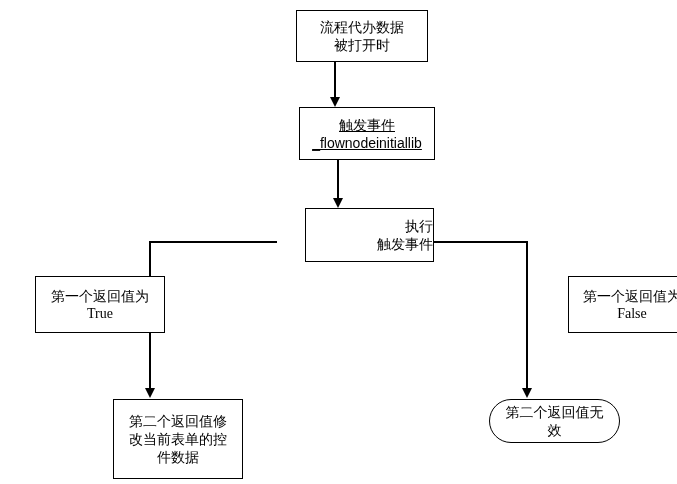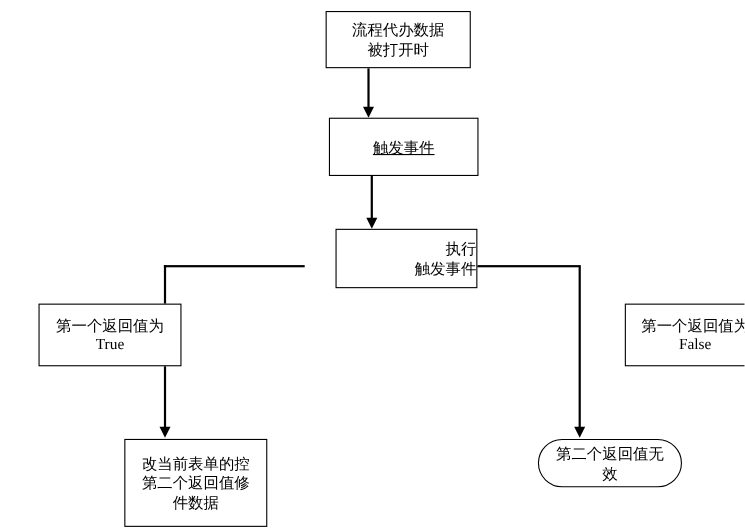--- a/index.html
+++ b/index.html
@@ -95,40 +95,41 @@
   <div class="cline" id="vline-right"></div>
   <div class="arrowhead" id="arrow-right"></div>
 
   <div class="node" id="node-start">
     <div class="node-line">流程代办数据</div>
     <div class="node-line">被打开时</div>
   </div>
 
   <div class="node" id="node-trigger">
     <div class="node-line">触发事件</div>
+    <div class="node-line latin-sans">_flownodeinitiallib</div>
   </div>
 
   <div class="node" id="node-execute">
     <div class="node-line">执行</div>
     <div class="node-line">触发事件</div>
   </div>
 
   <div class="node" id="node-label-true">
     <div class="node-line">第一个返回值为</div>
     <div class="node-line latin-serif">True</div>
   </div>
 
   <div class="node" id="node-label-false">
     <div class="node-line">第一个返回值为</div>
     <div class="node-line latin-serif">False</div>
   </div>
 
   <div class="node" id="node-result-true">
+    <div class="node-line">第二个返回值修</div>
     <div class="node-line">改当前表单的控</div>
-    <div class="node-line">第二个返回值修</div>
     <div class="node-line">件数据</div>
   </div>
 
   <div class="node" id="node-result-false">
     <div class="node-line">第二个返回值无</div>
     <div class="node-line">效</div>
   </div>
 
 </div>
 

